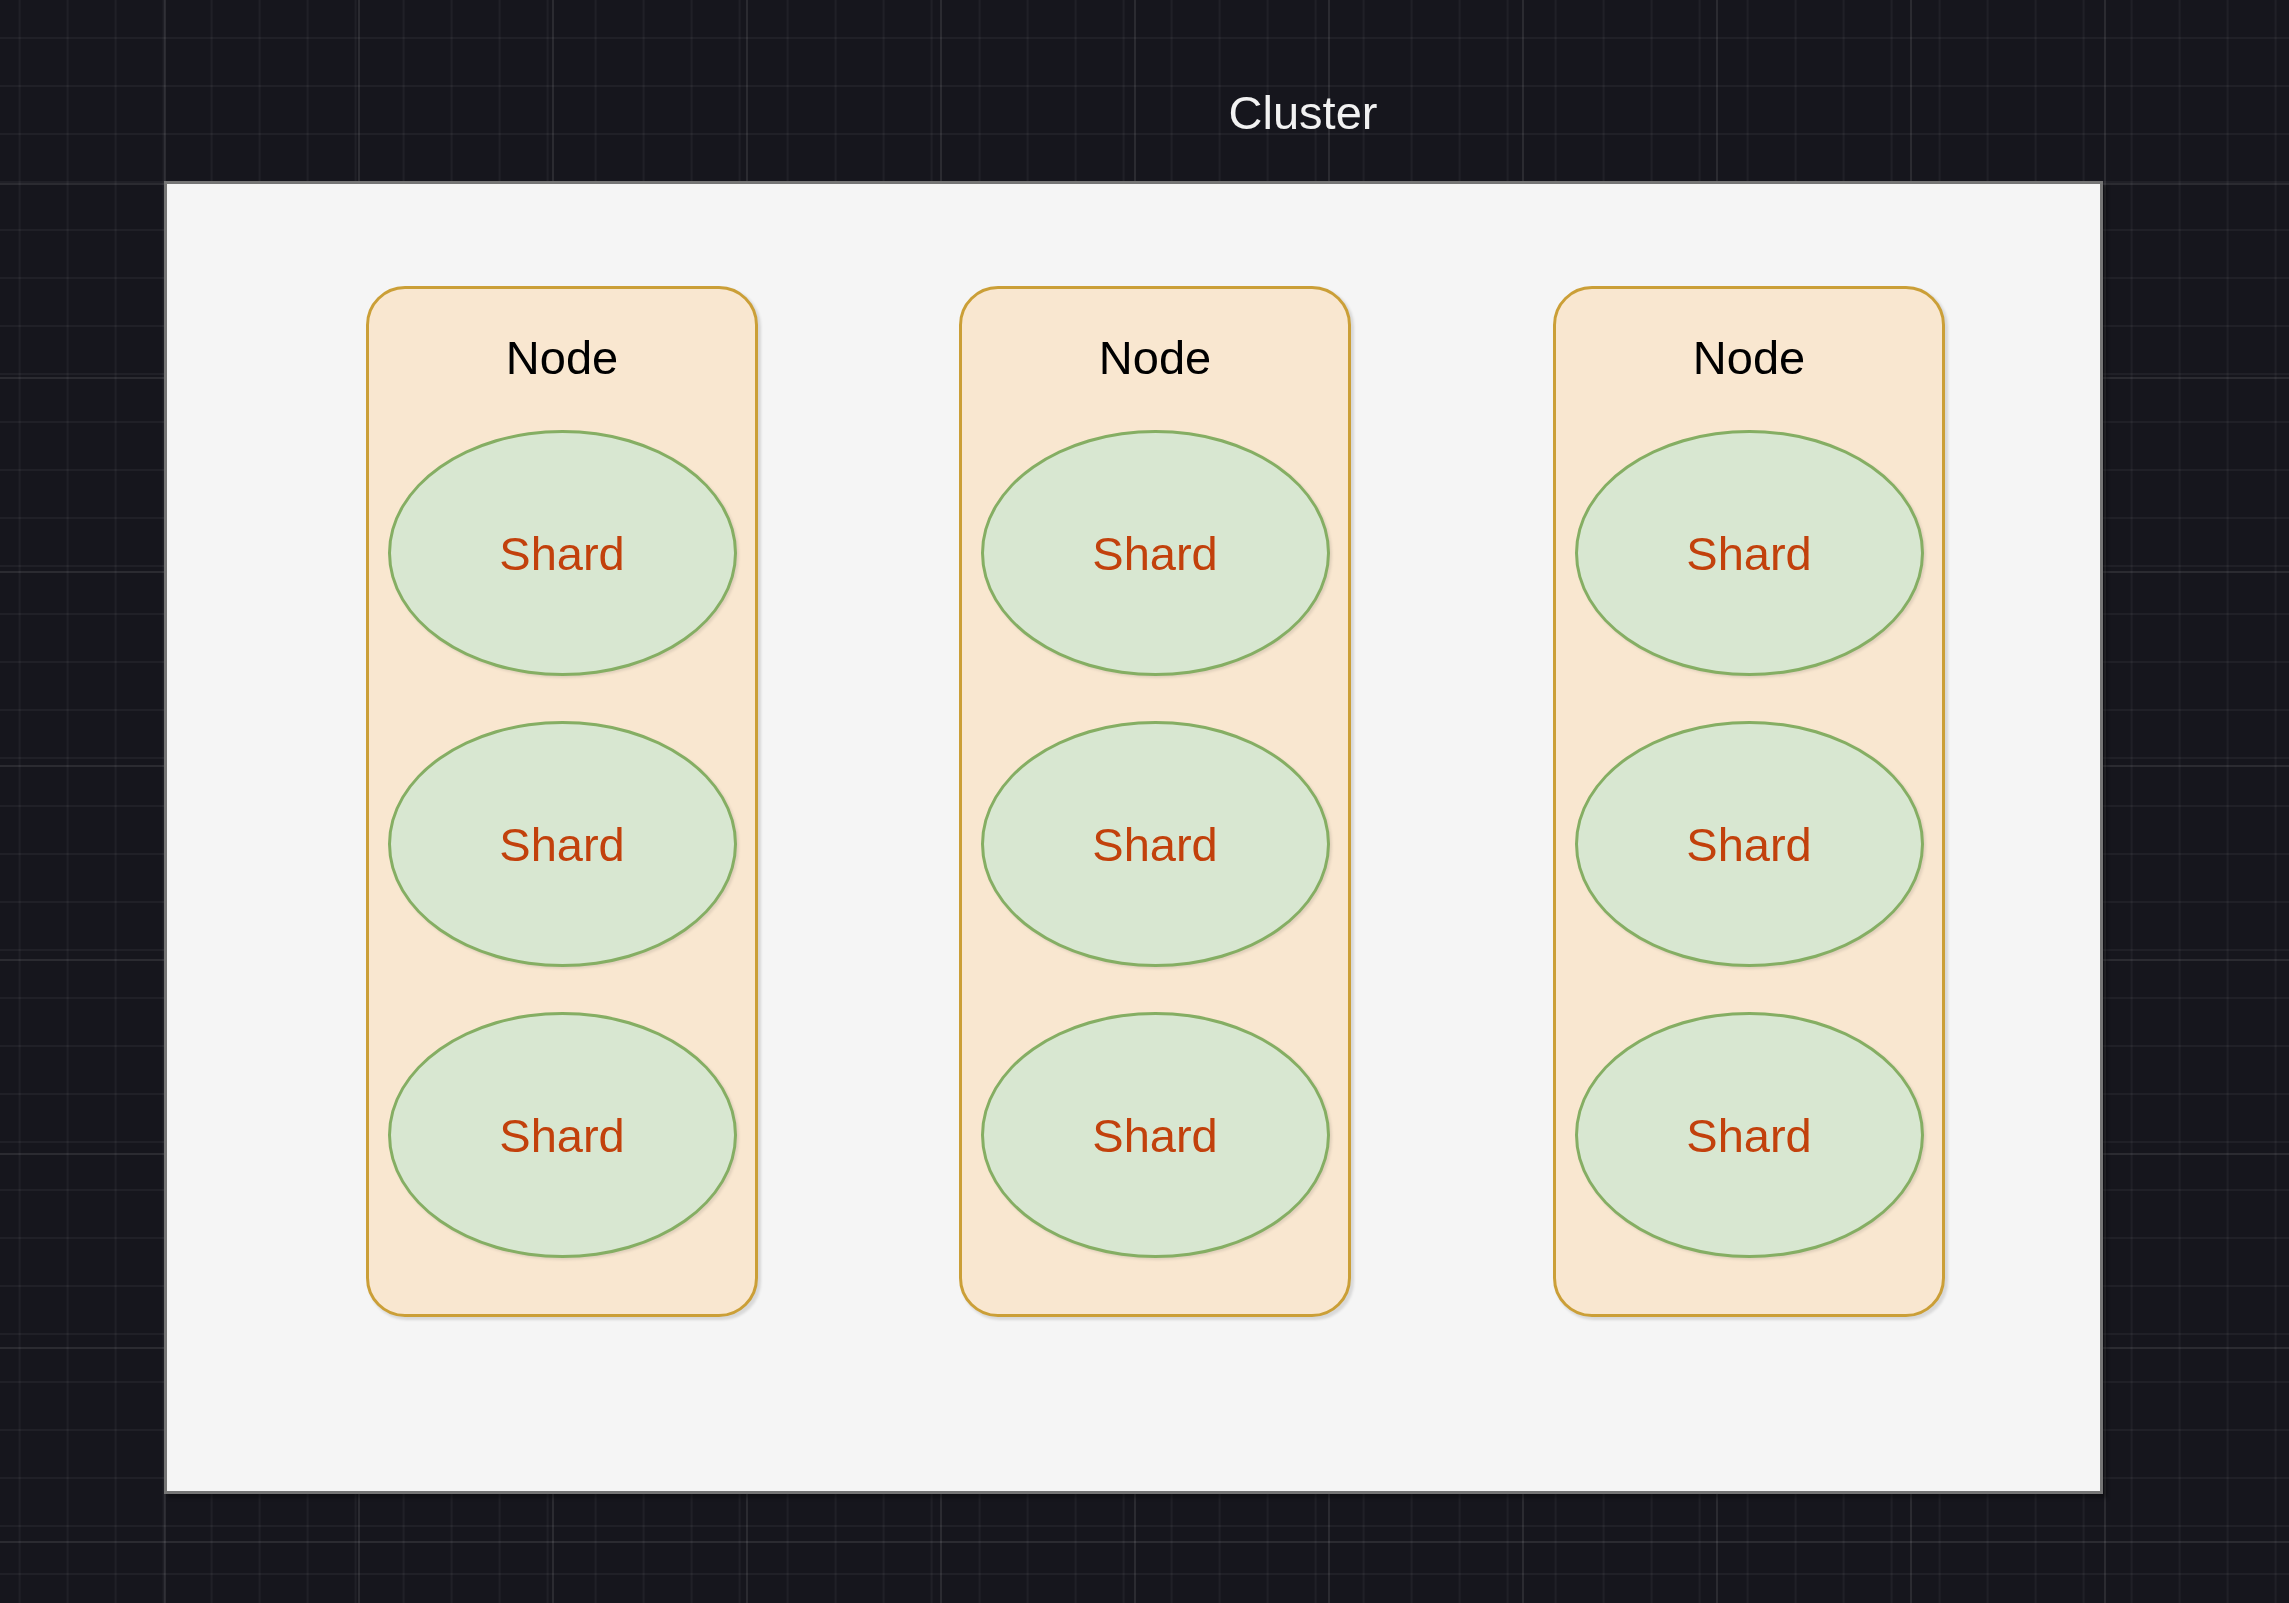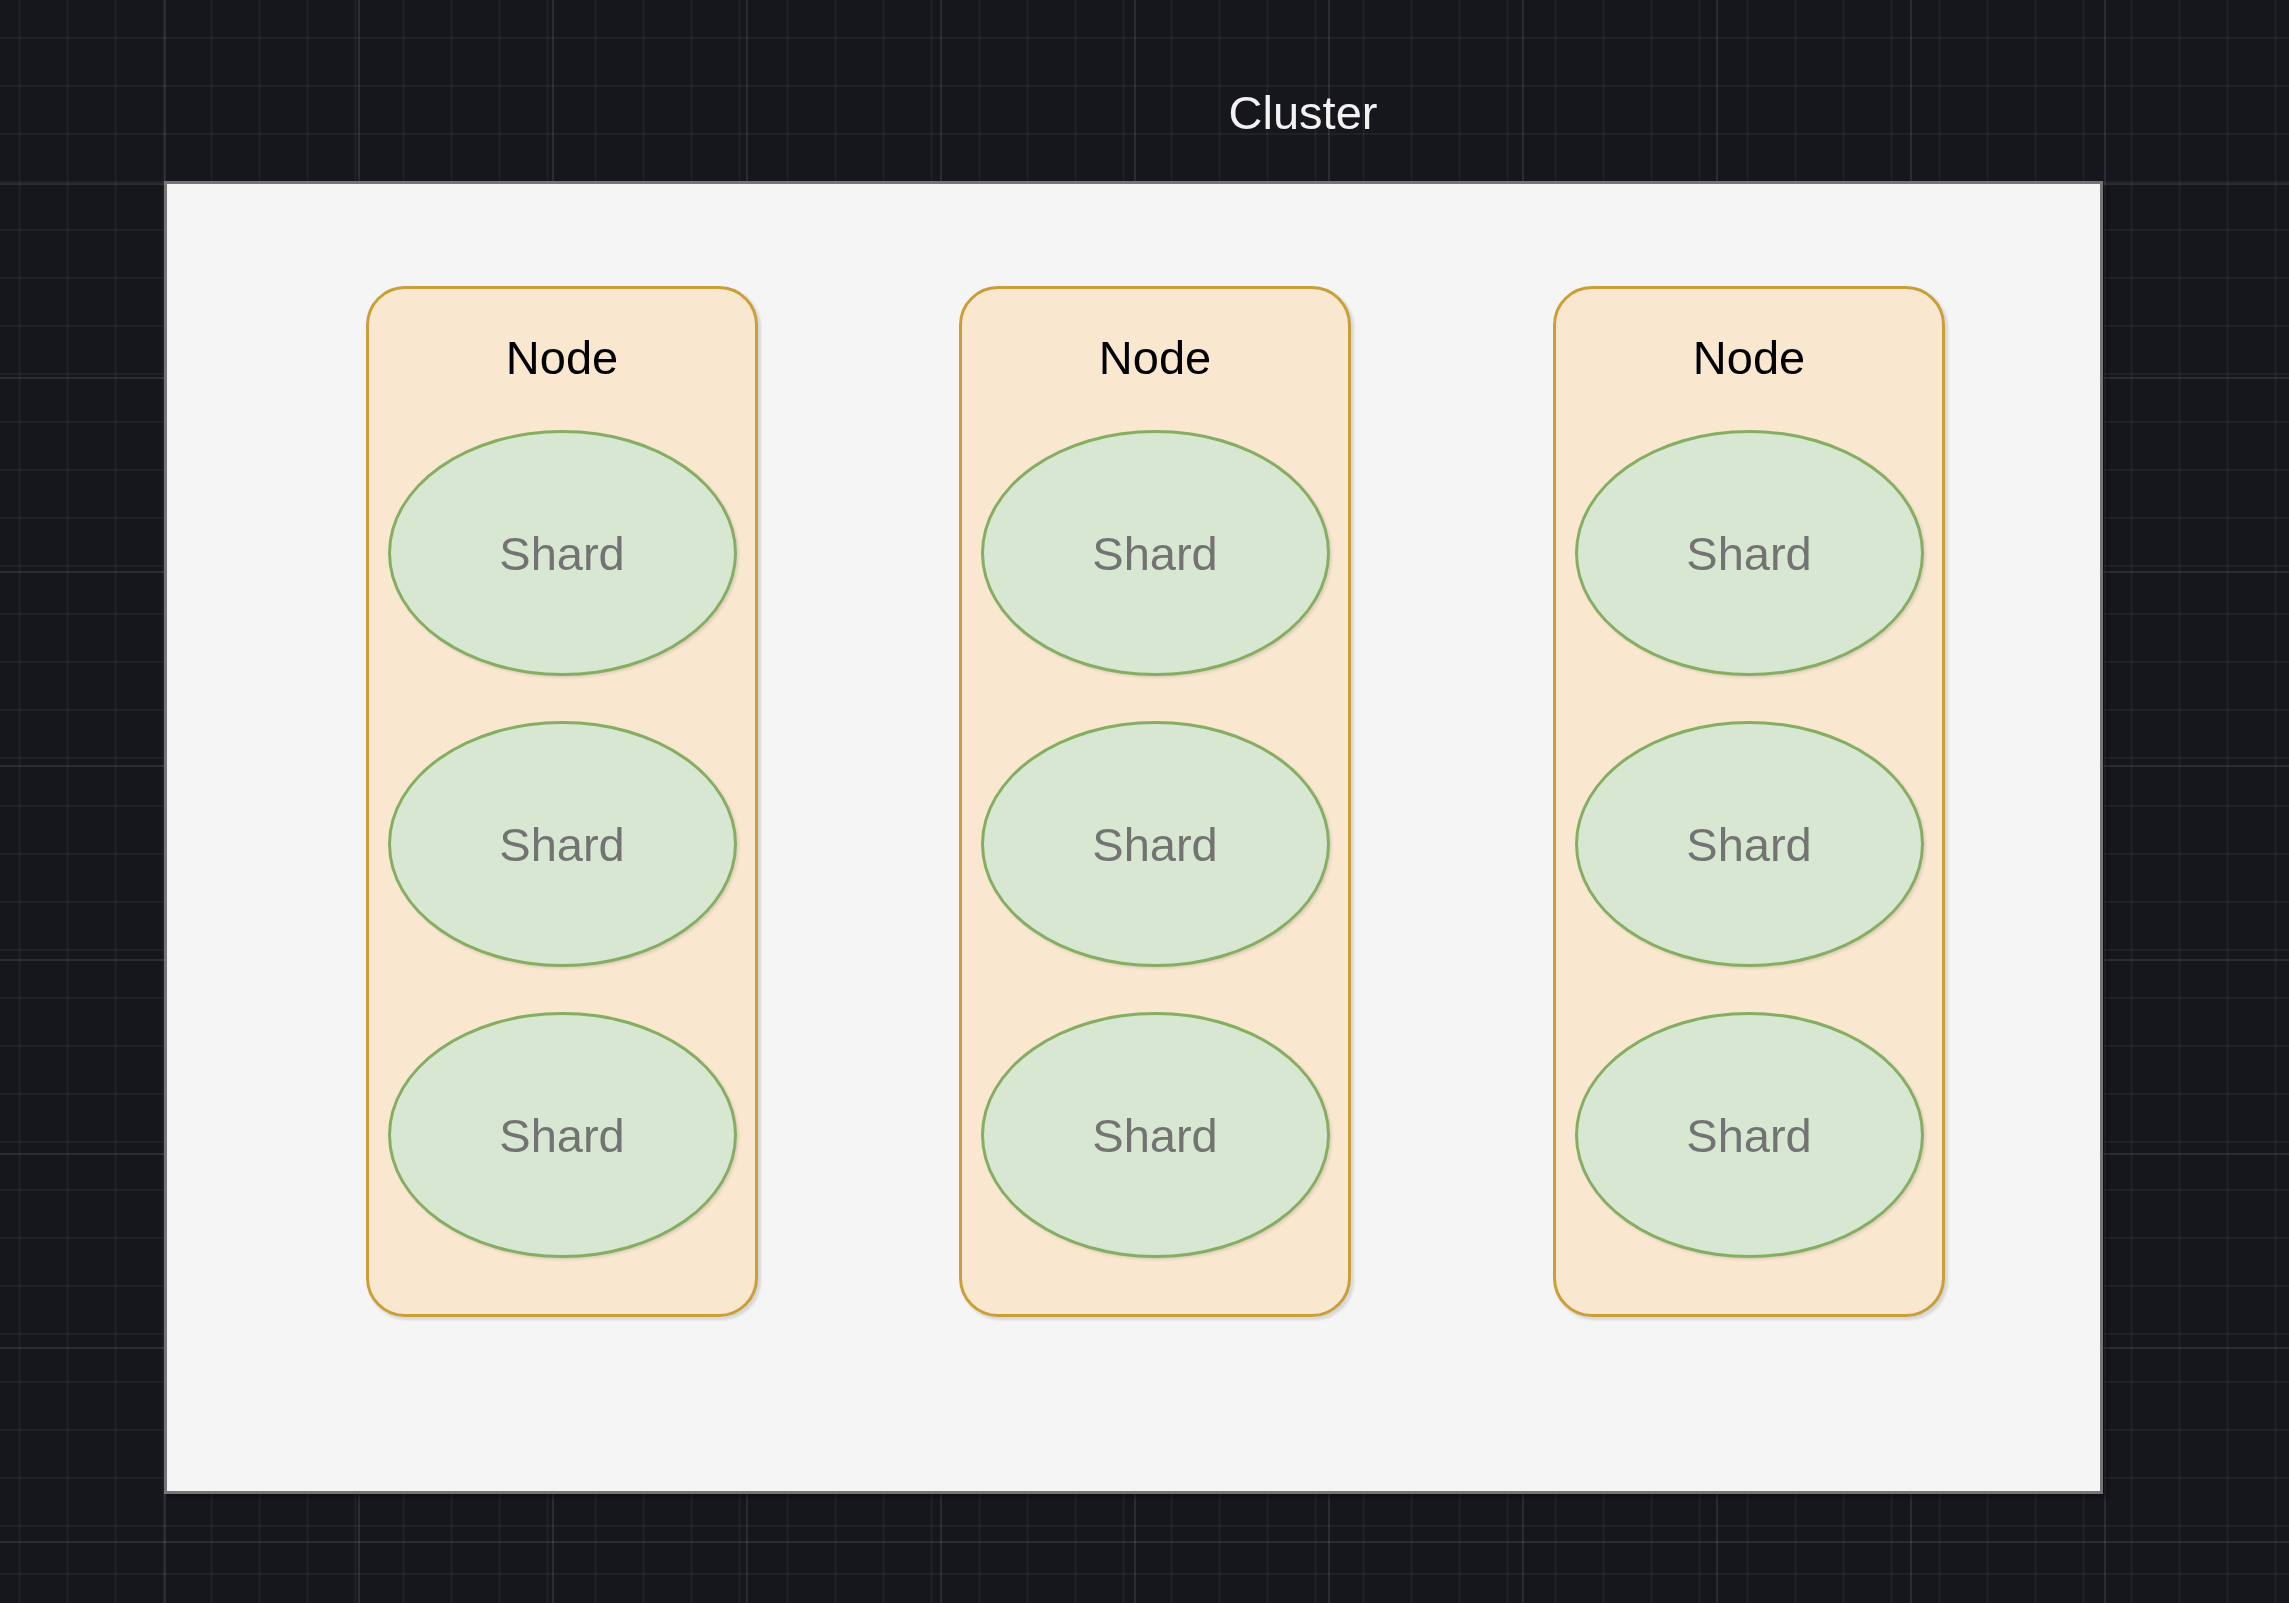--- a/index.html
+++ b/index.html
@@ -83,21 +83,21 @@
     box-shadow: 1.9px 1.9px 2.8px rgba(0,0,0,0.10);
     display: flex;
     align-items: center;
     justify-content: center;
     margin-top: 45px;
     flex: 0 0 auto;
   }
   .shard-ellipse.first { margin-top: 44px; }
   .shard-label {
     font-size: 47px;
-    color: #737373;
+    color: #c2410c;
     text-align: center;
   }
 </style>
 </head>
 <body>
 
 <div class="canvas">
 
   <div class="cluster-title">Cluster</div>
 

